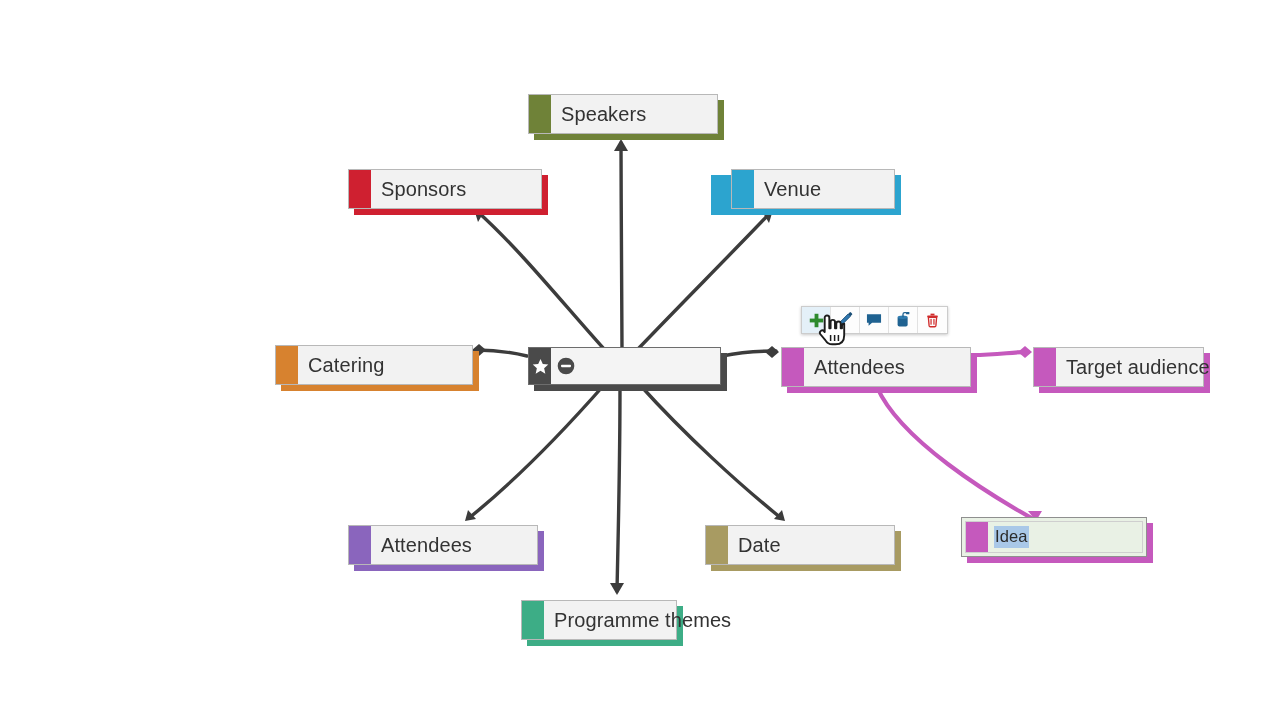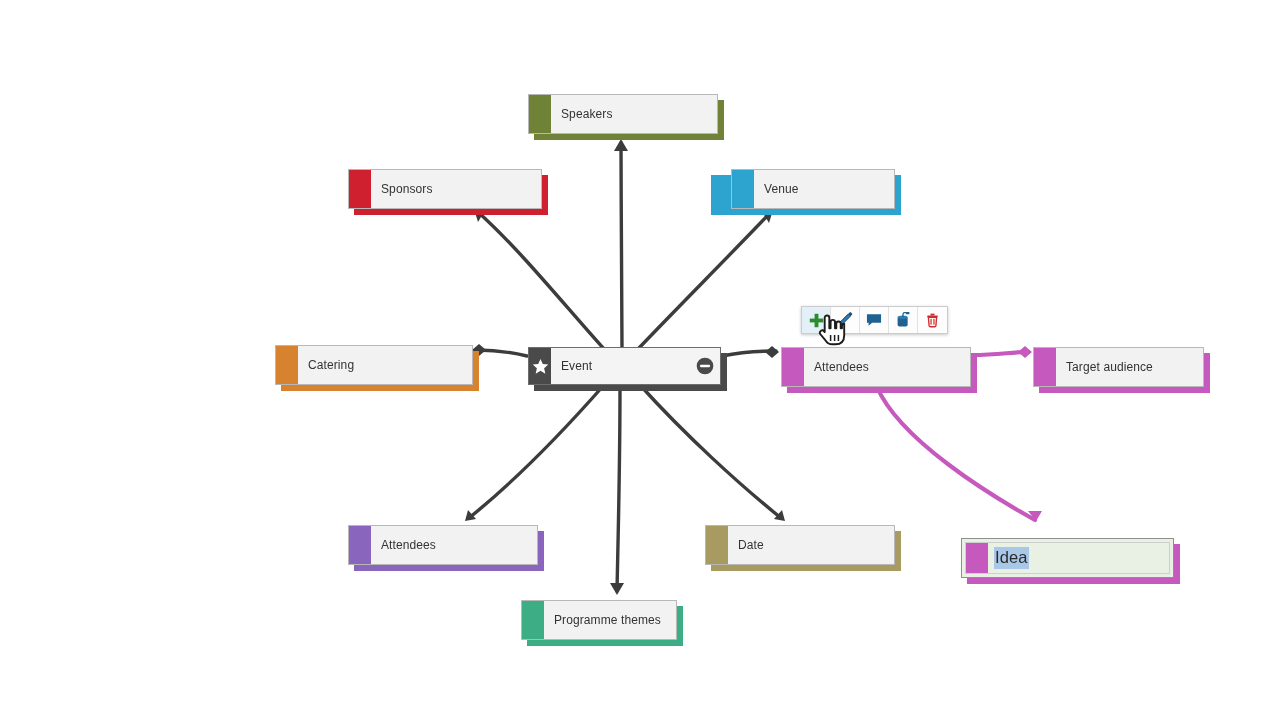--- a/index.html
+++ b/index.html
@@ -46,21 +46,21 @@
   .node .bar {
     width: 22px;
     flex: 0 0 22px;
     position: relative;
   }
   .node .label {
     flex: 1 1 auto;
     display: flex;
     align-items: center;
     padding-left: 10px;
-    font-size: 12px;
+    font-size: 20px;
     color: #333333;
     letter-spacing: .1px;
     white-space: nowrap;
   }
 
   
   .node.root { height: 38px; }
   .node.root .body {
     background: #f4f4f4;
     border: 1px solid #6d6d6d;
@@ -156,21 +156,20 @@
   <div class="node root" id="root-node" style="left: 528px; top: 347px; width: 193px;">
     <div class="shadow" style="background: rgb(74, 74, 74);"></div>
     <div class="body">
       <div class="bar" style="background: rgb(74, 74, 74);">
         <span>
           <svg class="star-icon" width="19" height="19" viewBox="0 0 24 24">
             <path d="M12 2.6l2.9 6.3 6.9.7-5.2 4.6 1.5 6.8L12 17.4l-6.1 3.6 1.5-6.8L2.2 9.6l6.9-.7z" fill="#ffffff"></path>
           </svg>
         </span>
       </div>
-      <div class="label">Event</div>
       <div class="collapse-btn">
         <svg width="20" height="20" viewBox="0 0 24 24">
           <circle cx="12" cy="12" r="10" fill="#4a4a4a"></circle>
           <rect x="6" y="10.6" width="12" height="2.8" rx="1" fill="#ffffff"></rect>
         </svg>
       </div>
     </div>
   </div>
 
   <div id="node-host">
@@ -232,21 +231,21 @@
       </div>
       <div class="node" style="left: 521px; top: 600px; width: 156px;">
         <div class="shadow" style="background:#3dad86"></div>
         <div class="body">
           <div class="bar" style="background:#3dad86"></div>
           <div class="label">Programme themes</div>
         </div>
       </div>
     </div>
 
-  <div class="node editing" id="edit-node" style="left: 961px; top: 538px; width: 213px;">
+  <div class="node editing" id="edit-node" style="left: 961px; top: 517px; width: 186px;">
     <div class="shadow" style="background: rgb(197, 89, 189);"></div>
     <div class="body" style="background: rgb(233, 241, 229);">
       <div class="inner" style="background: rgb(233, 241, 229);">
         <div class="bar" style="background: rgb(197, 89, 189);"></div>
         <div class="label">
           <span class="sel" style="background: rgb(169, 200, 232);">Idea</span>
         </div>
       </div>
     </div>
   </div>

